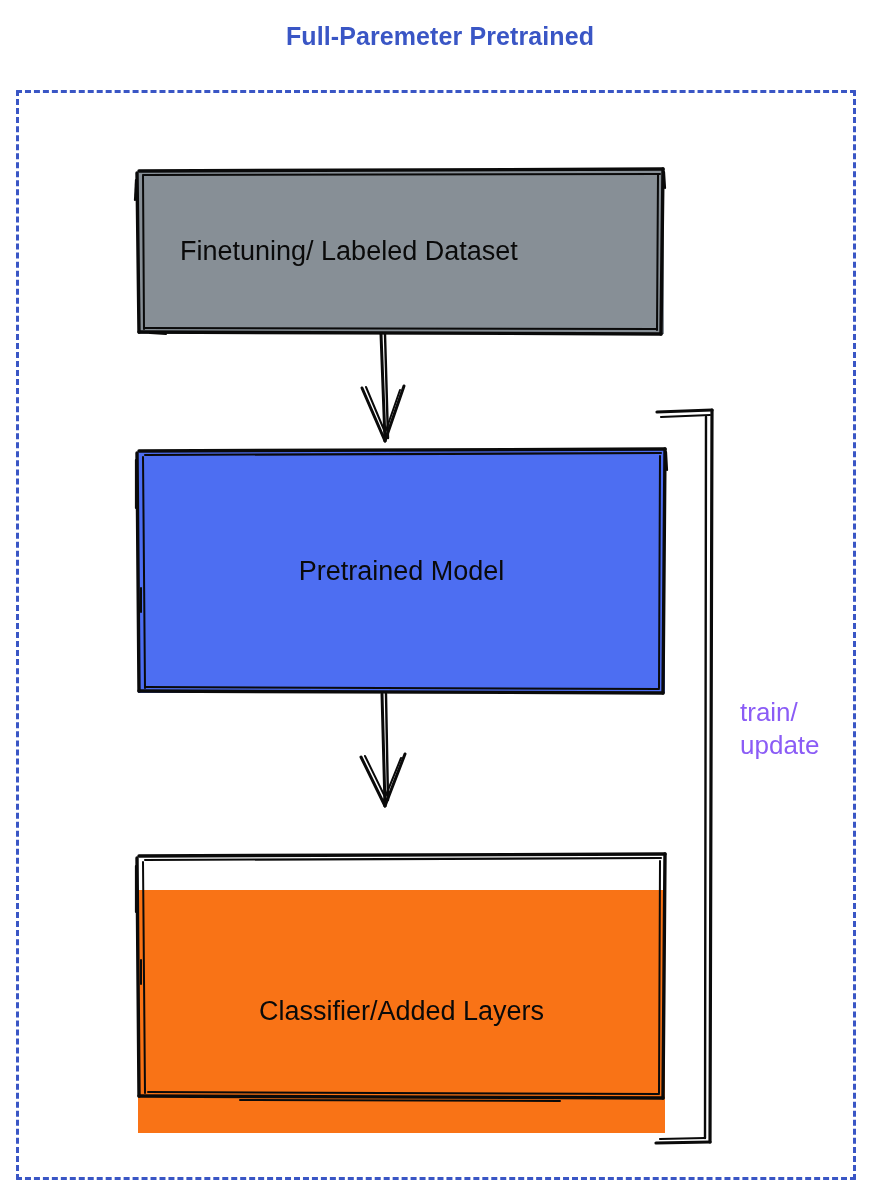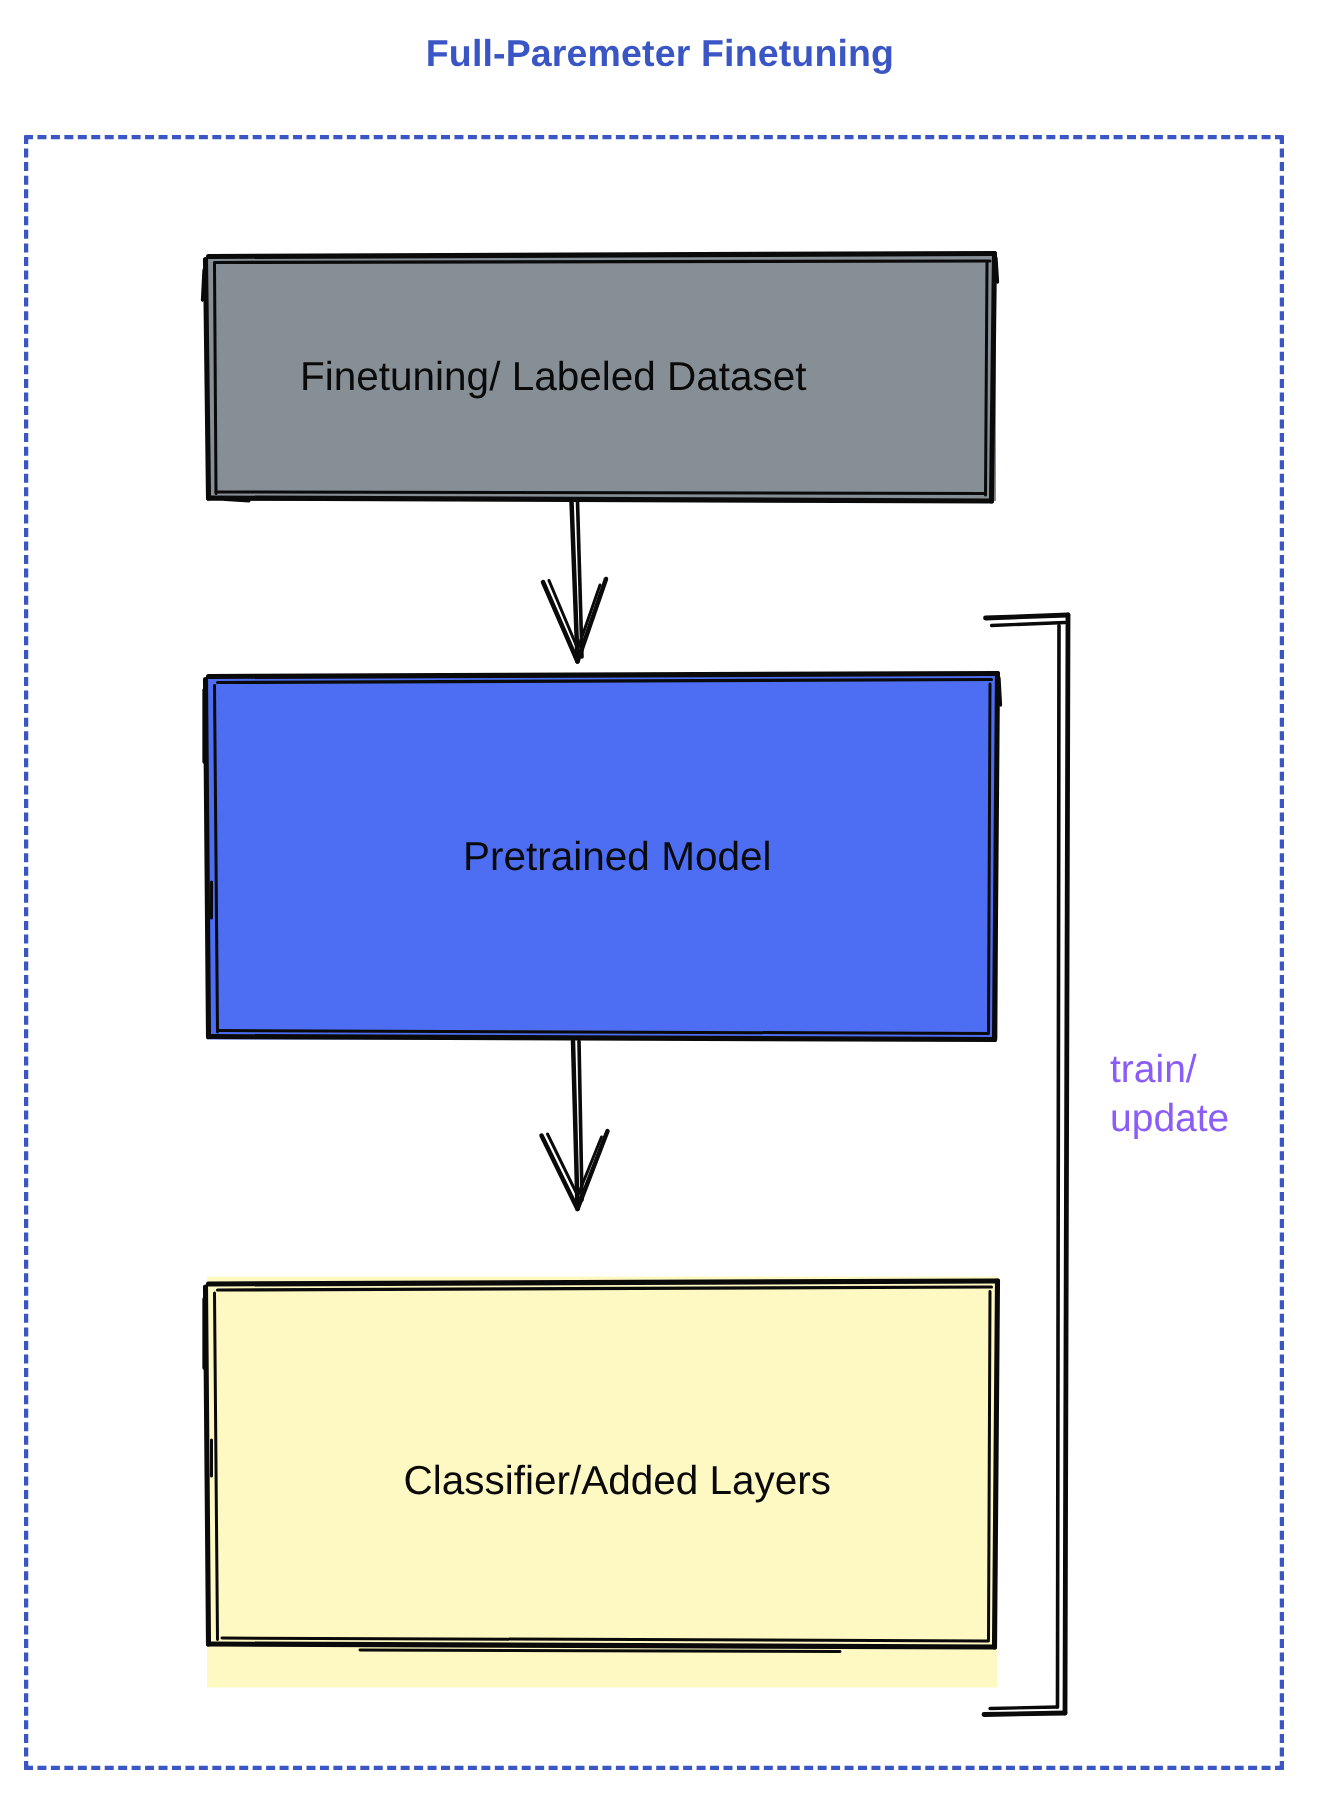--- a/index.html
+++ b/index.html
@@ -54,21 +54,20 @@
     align-items: center;
     font-family: "Liberation Sans", sans-serif;
     font-size: 27px;
     color: #0a0a0a;
     z-index: 3;
   }
 
   .node-label {
     width: 100%;
     line-height: 1.15;
-    margin-left: 20px;
   }
 
   
   #node-dataset {
     left: 138px;
     top: 170px;
     width: 526px;
     height: 164px;
     background: #878f96;
   }
@@ -85,24 +84,24 @@
     height: 243px;
     background: #4d6ef2;
   }
   #node-pretrained .node-label {
     text-align: center;
   }
 
   
   #node-classifier {
     left: 138px;
-    top: 851px;
+    top: 890px;
     width: 527px;
-    height: 274px;
-    background: #fef9c3;
+    height: 243px;
+    background: #f97316;
   }
   #node-classifier .node-label {
     text-align: center;
   }
 
   .loop-label {
     position: absolute;
     left: 740px;
     top: 696px;
     font-size: 26px;
@@ -121,21 +120,21 @@
     height: 1200px;
     z-index: 5;
     pointer-events: none;
   }
 </style>
 </head>
 <body>
 
 <div id="canvas">
 
-  <div class="diagram-title">Full-Paremeter Finetuning</div>
+  <div class="diagram-title">Full-Paremeter Pretrained</div>
 
   <div class="dashed-frame"></div>
 
   <div class="node" id="node-dataset">
     <div class="node-label">Finetuning/ Labeled Dataset</div>
   </div>
 
   <div class="node" id="node-pretrained">
     <div class="node-label">Pretrained Model</div>
   </div>

